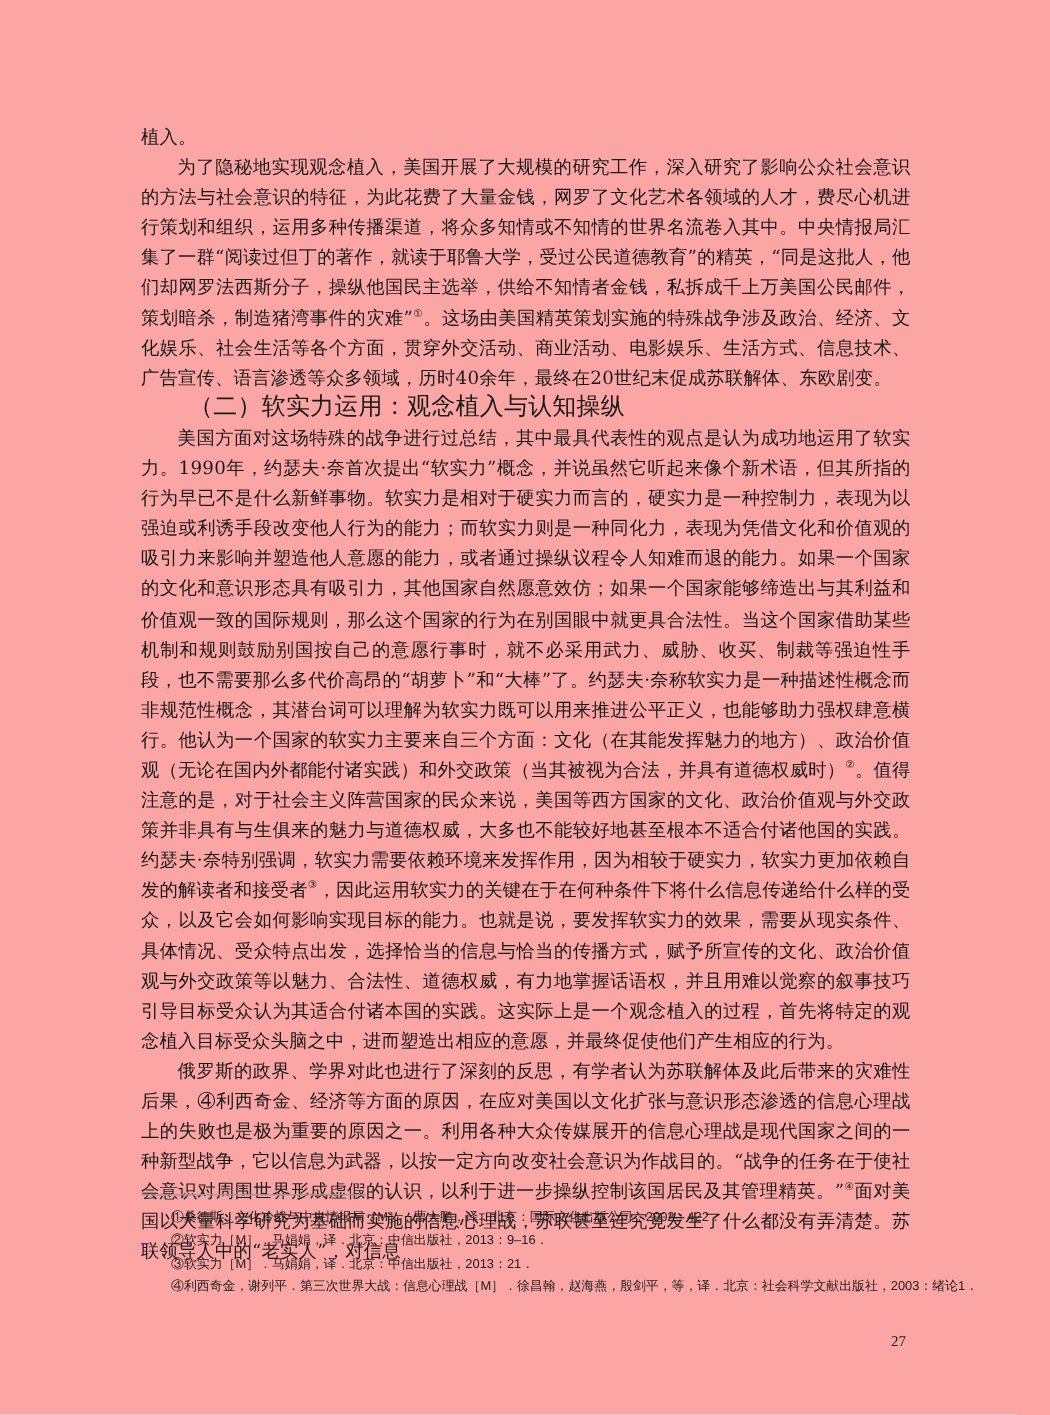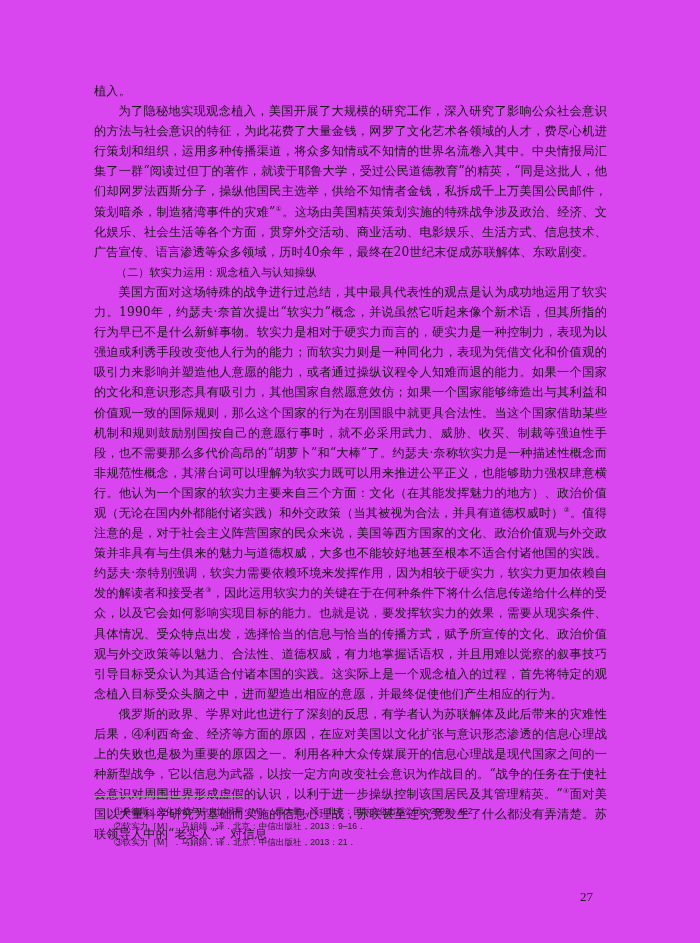--- a/index.html
+++ b/index.html
@@ -1,54 +1,55 @@
 <!DOCTYPE html>
 <html><head>
 <meta charset="utf-8">
 <style>
   html, body { margin:0; padding:0; background:#ffffff; }
   body { width:700px; height:943px; position:relative; overflow:hidden; }
-  .page { position:absolute; left:0; top:0; width:700px; height:943px; background:#d946ef; }
+  .page { position:absolute; left:0; top:0; width:700px; height:943px; background:#fca5a5; }
   .body-text {
     position:absolute; left:94px; top:81px; width:513px;
     font-family:"DejaVu Serif", "Liberation Serif", serif;
     font-size:12.2px; line-height:20.1px; color:#1a1a1a;
     text-align:justify; letter-spacing:0.15px;
   }
   .body-text p { margin:0; }
   .indent { text-indent:2em; }
-  .heading { font-family:Liberation Sans, sans-serif; font-weight:normal; text-indent:2em; font-size:11px; }
+  .heading { font-family:Liberation Mono, monospace; font-weight:normal; text-indent:2em; font-size:16px; }
   sup { font-size:7px; vertical-align:5px; line-height:0; }
   .fn-rule { position:absolute; left:94px; top:796px; width:150px; height:0; border-top:1px solid #999; }
   .footnotes {
     position:absolute; left:114px; top:804px; width:500px;
     font-family:Liberation Sans, sans-serif;
     font-size:8.6px; line-height:15.3px; color:#222;
   }
   .footnotes div { white-space:nowrap; }
   .page-number {
-    position:absolute; left:580px; top:889px;
+    position:absolute; left:594px; top:889px;
     font-family:"Liberation Serif", "DejaVu Serif", serif;
-    font-size:13px; color:#222;
+    font-size:10px; color:#222;
   }
 </style>
 </head>
 <body>
 
 <div class="page">
   <div class="body-text">
     <p>植入。</p>
     <p class="indent"><span>为了隐秘地实现观念植入，美国开展了大规模的研究工作，深入研究了影响公众社会意识的方法与社会意识的特征，为此花费了大量金钱，网罗了文化艺术各领域的人才，费尽心机进行策划和组织，运用多种传播渠道，将众多知情或不知情的世界名流卷入其中。中央情报局汇集了一群“阅读过但丁的著作，就读于耶鲁大学，受过公民道德教育”的精英，“同是这批人，他们却网罗法西斯分子，操纵他国民主选举，供给不知情者金钱，私拆成千上万美国公民邮件，策划暗杀，制造猪湾事件的灾难”</span><sup>①</sup><span>。这场由美国精英策划实施的特殊战争涉及政治、经济、文化娱乐、社会生活等各个方面，贯穿外交活动、商业活动、电影娱乐、生活方式、信息技术、广告宣传、语言渗透等众多领域，历时40余年，最终在20世纪末促成苏联解体、东欧剧变。</span></p>
     <p class="heading">（二）软实力运用：观念植入与认知操纵</p>
     <p class="indent"><span>美国方面对这场特殊的战争进行过总结，其中最具代表性的观点是认为成功地运用了软实力。1990年，约瑟夫·奈首次提出“软实力”概念，并说虽然它听起来像个新术语，但其所指的行为早已不是什么新鲜事物。软实力是相对于硬实力而言的，硬实力是一种控制力，表现为以强迫或利诱手段改变他人行为的能力；而软实力则是一种同化力，表现为凭借文化和价值观的吸引力来影响并塑造他人意愿的能力，或者通过操纵议程令人知难而退的能力。如果一个国家的文化和意识形态具有吸引力，其他国家自然愿意效仿；如果一个国家能够缔造出与其利益和价值观一致的国际规则，那么这个国家的行为在别国眼中就更具合法性。当这个国家借助某些机制和规则鼓励别国按自己的意愿行事时，就不必采用武力、威胁、收买、制裁等强迫性手段，也不需要那么多代价高昂的“胡萝卜”和“大棒”了。约瑟夫·奈称软实力是一种描述性概念而非规范性概念，其潜台词可以理解为软实力既可以用来推进公平正义，也能够助力强权肆意横行。他认为一个国家的软实力主要来自三个方面：文化（在其能发挥魅力的地方）、政治价值观（无论在国内外都能付诸实践）和外交政策（当其被视为合法，并具有道德权威时）</span><sup>②</sup><span>。值得注意的是，对于社会主义阵营国家的民众来说，美国等西方国家的文化、政治价值观与外交政策并非具有与生俱来的魅力与道德权威，大多也不能较好地甚至根本不适合付诸他国的实践。约瑟夫·奈特别强调，软实力需要依赖环境来发挥作用，因为相较于硬实力，软实力更加依赖自发的解读者和接受者</span><sup>③</sup><span>，因此运用软实力的关键在于在何种条件下将什么信息传递给什么样的受众，以及它会如何影响实现目标的能力。也就是说，要发挥软实力的效果，需要从现实条件、具体情况、受众特点出发，选择恰当的信息与恰当的传播方式，赋予所宣传的文化、政治价值观与外交政策等以魅力、合法性、道德权威，有力地掌握话语权，并且用难以觉察的叙事技巧引导目标受众认为其适合付诸本国的实践。这实际上是一个观念植入的过程，首先将特定的观念植入目标受众头脑之中，进而塑造出相应的意愿，并最终促使他们产生相应的行为。</span></p>
     <p class="indent"><span>俄罗斯的政界、学界对此也进行了深刻的反思，有学者认为苏联解体及此后带来的灾难性后果，④利西奇金、经济等方面的原因，在应对美国以文化扩张与意识形态渗透的信息心理战上的失败也是极为重要的原因之一。利用各种大众传媒展开的信息心理战是现代国家之间的一种新型战争，它以信息为武器，以按一定方向改变社会意识为作战目的。“战争的任务在于使社会意识对周围世界形成虚假的认识，以利于进一步操纵控制该国居民及其管理精英。”</span><sup>④</sup><span>面对美国以大量科学研究为基础而实施的信息心理战，苏联甚至连究竟发生了什么都没有弄清楚。苏联领导人中的“老实人”，对信息</span></p>
   </div>
 
   <div class="fn-rule"></div>
 
   <div class="footnotes">
     <div>①桑德斯．文化冷战与中央情报局［M］．曹大鹏，译．北京：国际文化出版公司，2002：422．</div>
     <div>②软实力［M］．马娟娟，译．北京：中信出版社，2013：9–16．</div>
     <div>③软实力［M］．马娟娟，译．北京：中信出版社，2013：21．</div>
+    <div>④利西奇金，谢列平．第三次世界大战：信息心理战［M］．徐昌翰，赵海燕，殷剑平，等，译．北京：社会科学文献出版社，2003：绪论1．</div>
   </div>
 
   <div class="page-number">27</div>
 </div>
 
 </body></html>

